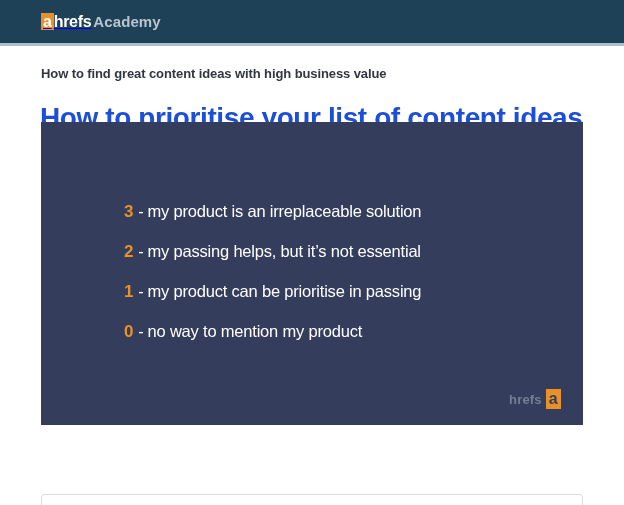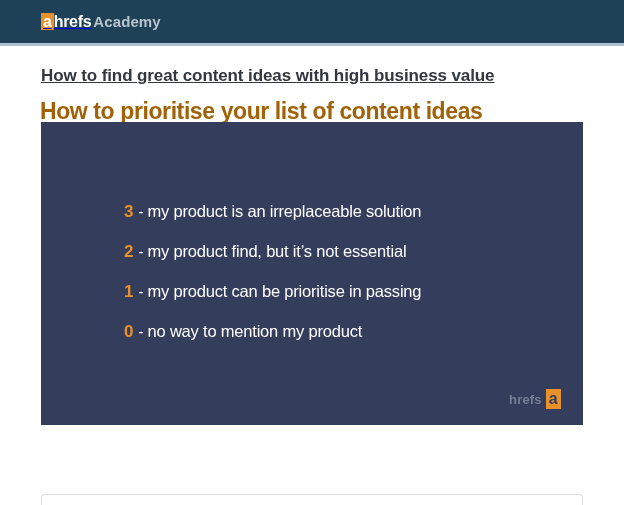--- a/index.html
+++ b/index.html
@@ -63,33 +63,32 @@
     font-weight: bold;
     margin-left: 2px;
     letter-spacing: 0.1px;
   }
 
   
   .kicker {
     position: absolute;
     left: 41px;
     top: 66px;
-    font-size: 17px;
+    font-size: 13px;
     font-weight: bold;
     color: #31363f;
     letter-spacing: -0.1px;
-    text-decoration: underline;
   }
   .page-title {
     position: absolute;
     left: 40px;
     top: 83px;
-    font-size: 23px;
-    font-weight: bold;
-    color: #a16207;
+    font-size: 28px;
+    font-weight: bold;
+    color: #1d4ed8;
     letter-spacing: -0.4px;
   }
 
   
   .slide {
     position: absolute;
     left: 41px;
     top: 122px;
     width: 542px;
     height: 303px;
@@ -189,21 +188,21 @@
 
     <div class="slide-item">
       <span class="item-num">3</span>
       <span class="item-dash">-</span>
       <span class="item-text">my product is an irreplaceable solution</span>
     </div>
 
     <div class="slide-item">
       <span class="item-num">2</span>
       <span class="item-dash">-</span>
-      <span class="item-text">my product find, but it’s not essential</span>
+      <span class="item-text">my passing helps, but it’s not essential</span>
     </div>
 
     <div class="slide-item">
       <span class="item-num">1</span>
       <span class="item-dash">-</span>
       <span class="item-text">my product can be prioritise in passing</span>
     </div>
 
     <div class="slide-item">
       <span class="item-num">0</span>

